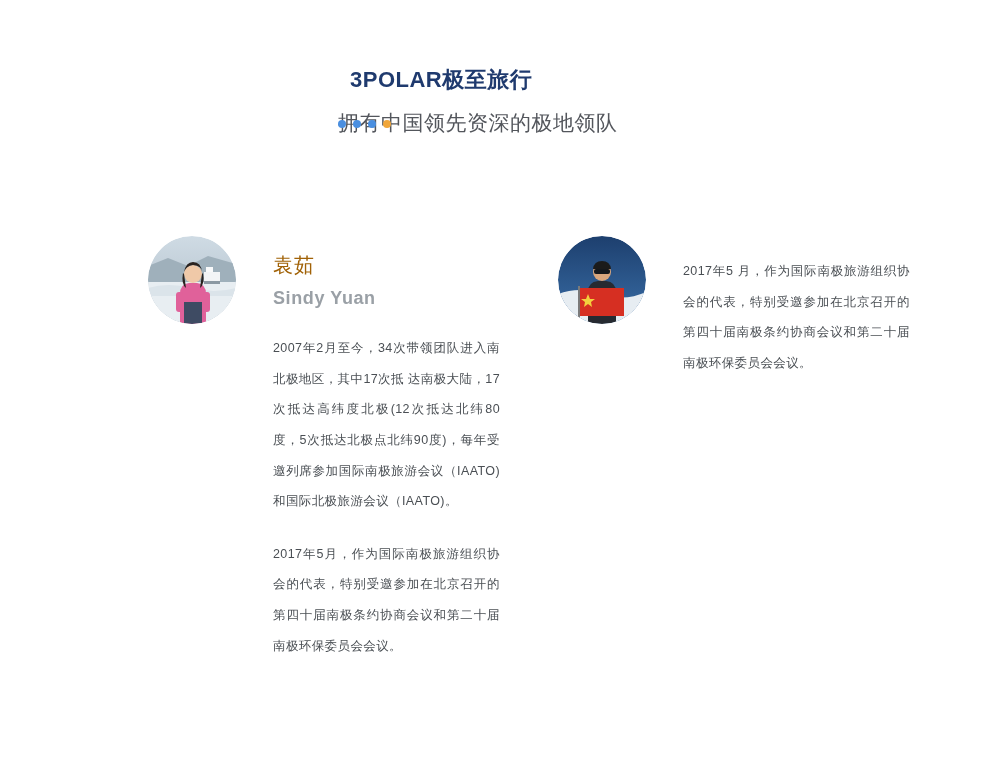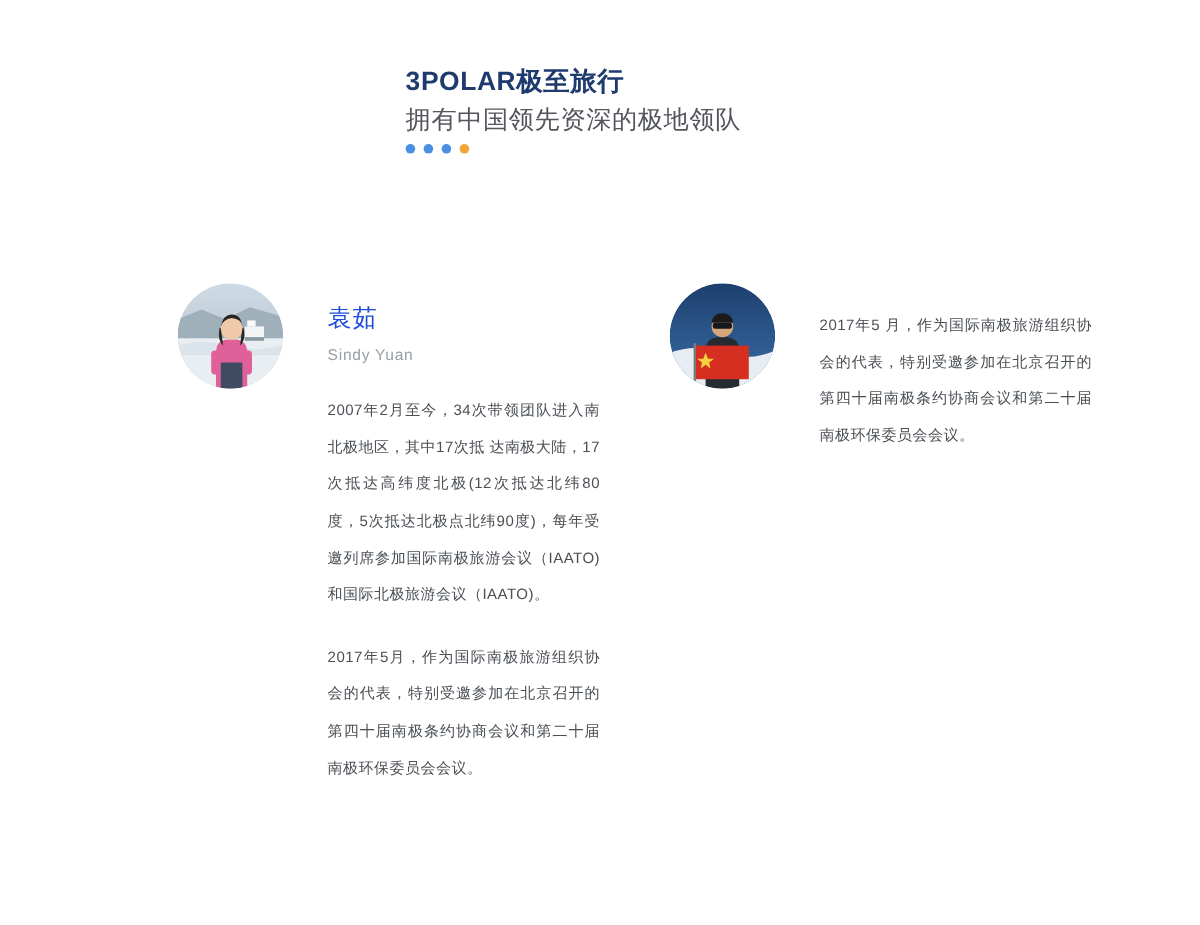--- a/index.html
+++ b/index.html
@@ -26,21 +26,21 @@
     left: 338px;
     top: 52px;
     width: 600px;
   }
   .header-title {
     font-size: 22px;
     font-weight: bold;
     color: #1f3a6e;
     letter-spacing: 0.5px;
     line-height: 1.45;
-    margin: 0;
+    margin: 12px;
   }
   .header-subtitle {
     font-size: 21px;
     font-weight: normal;
     color: #53565c;
     line-height: 1.45;
     margin: 2px 0 0 0;
     letter-spacing: 0.5px;
   }
   .dots {
@@ -88,30 +88,31 @@
     margin-top: 4px;
   }
   .avatar svg { display: block; }
 
   .profile-body {
     margin-left: 37px;
     width: 228px;
   }
   .profile-name {
     font-size: 20px;
-    color: #1d4ed8;
+    color: #a16207;
     margin: 20px 0 0 0;
     font-weight: normal;
     letter-spacing: 1px;
   }
   .profile-name-en {
-    font-size: 13px;
+    font-size: 18px;
     color: #9aa0a6;
     margin: 9px 0 16px 0;
     letter-spacing: 0.6px;
+    font-weight: bold;
   }
   .profile-paras {
     margin-top: 24px;
   }
   .profile-para {
     font-size: 12.5px;
     line-height: 2.45;
     color: #4a4f54;
     margin: 0 0 22px 0;
     letter-spacing: 0.4px;

